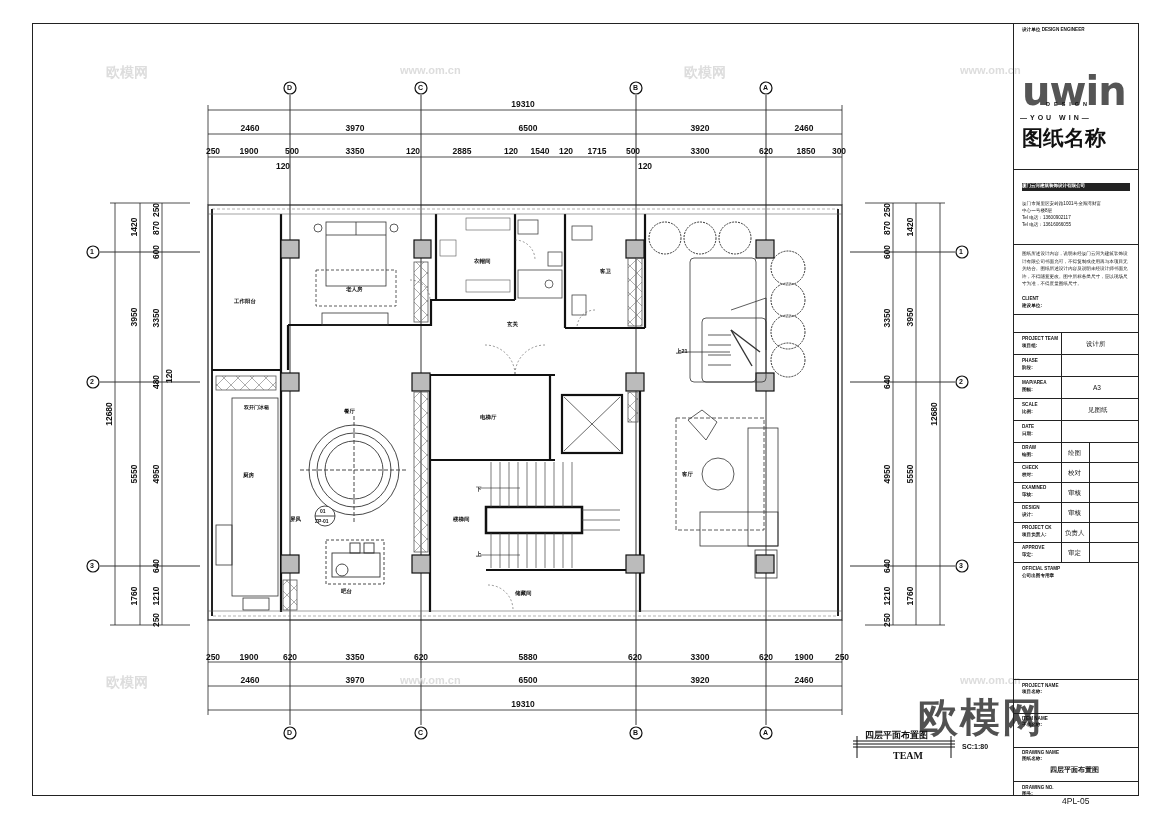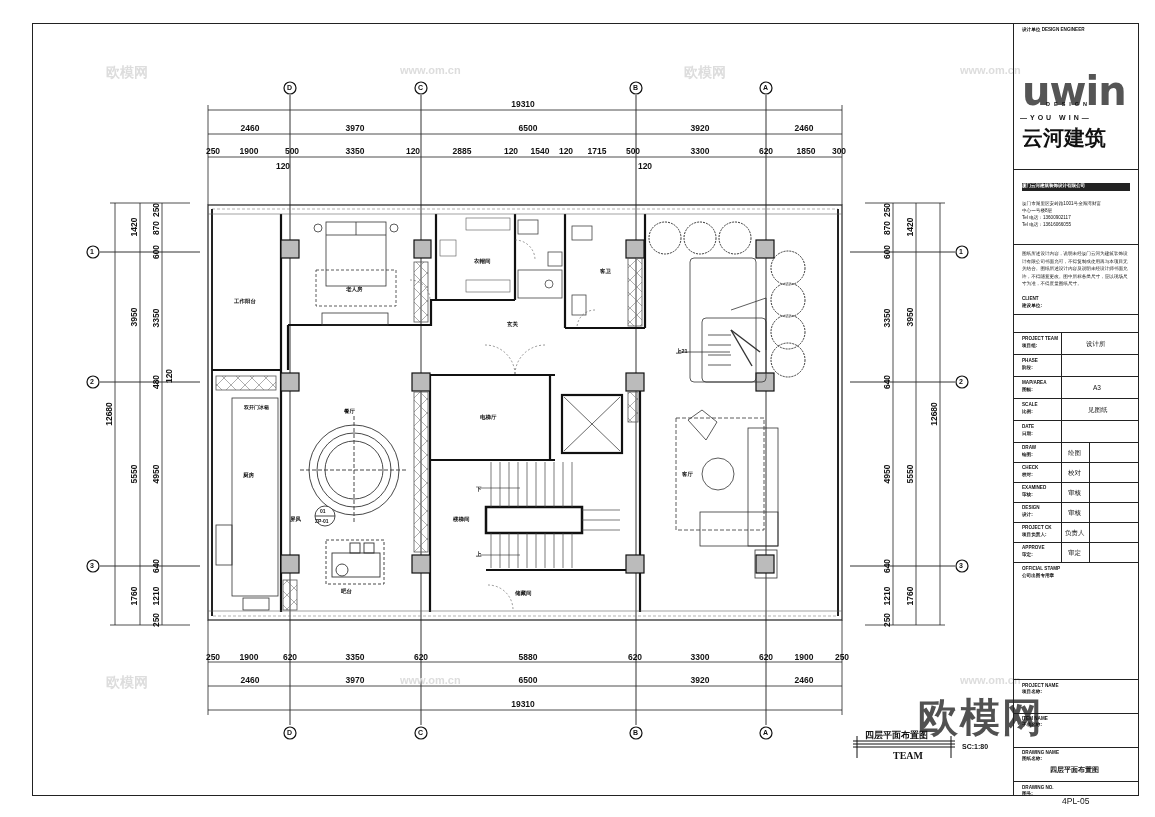--- a/index.html
+++ b/index.html
@@ -533,13 +533,13 @@
   <div class="row" style="top:759px;height:36px;border-bottom:none;">
     <span class="lbl" style="top:3px;">DRAWING NO.</span>
     <span class="lbl" style="top:9px;">图号:</span>
     <span class="val" style="left:48px;top:14px;font-size:8.5px;">4PL-05</span>
   </div>
 </div>
 
 <span class="logo-uwin">uwin</span>
 <span class="logo-design">DESIGN</span>
 <span class="logo-youwin">—YOU WIN—</span>
-<span class="logo-cn">云河建筑</span>
+<span class="logo-cn">图纸名称</span>
 
 </body></html>

